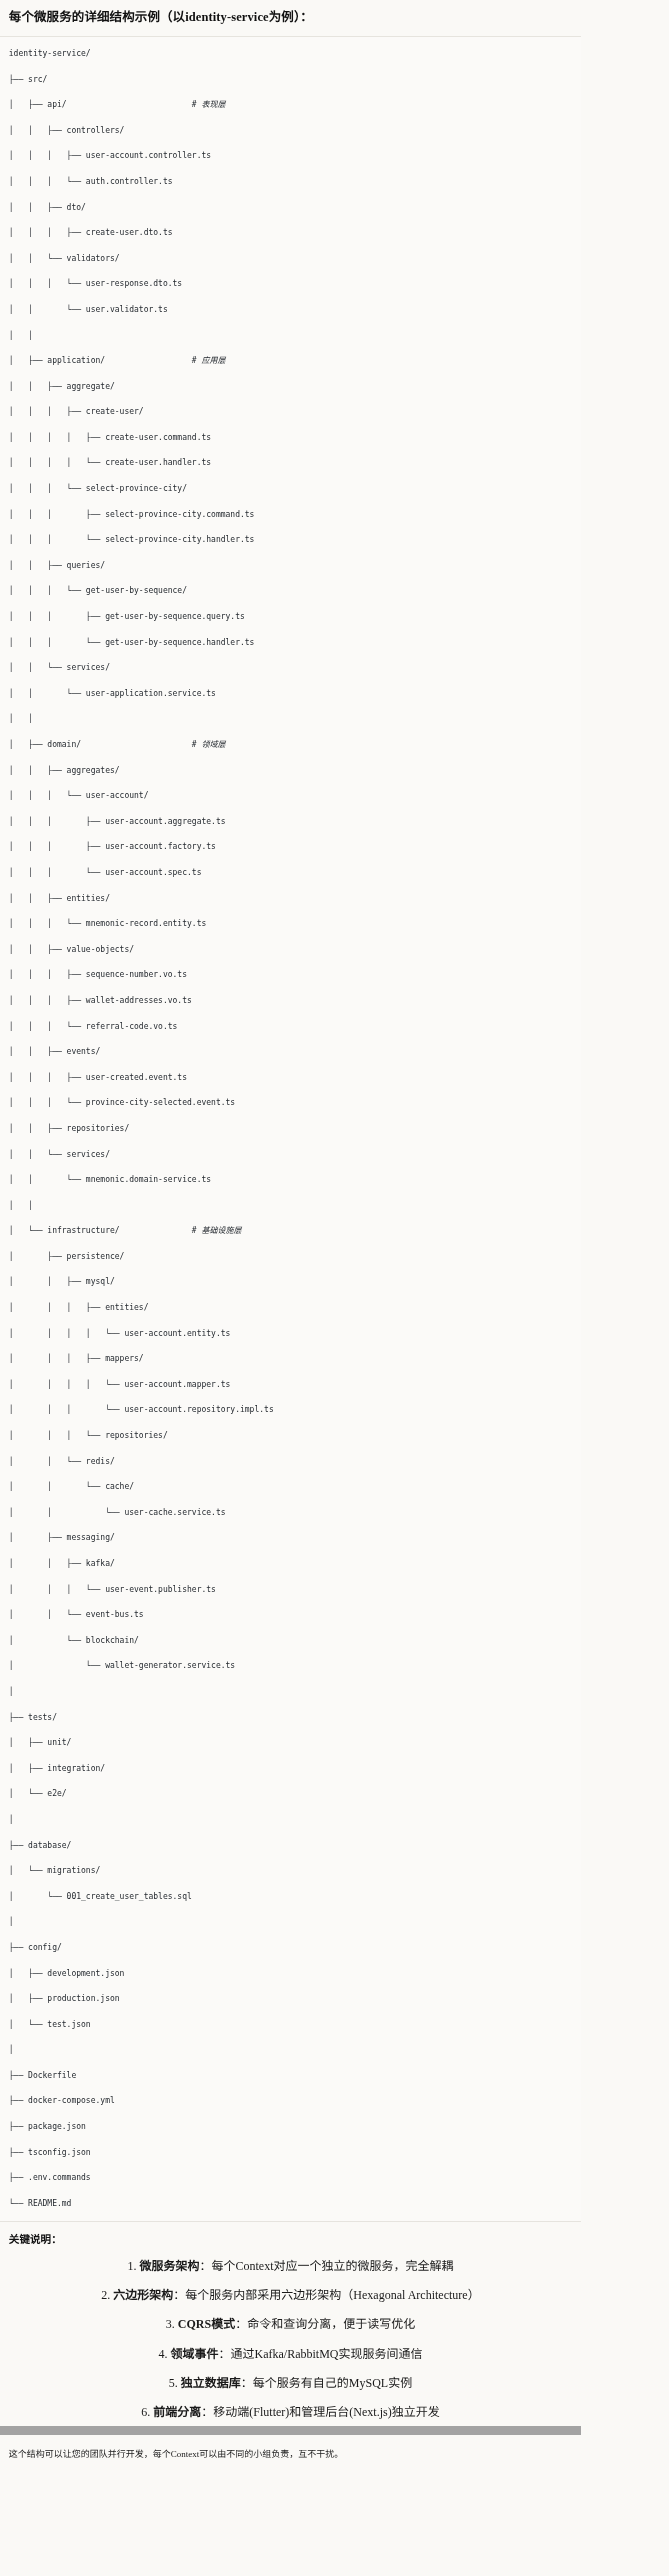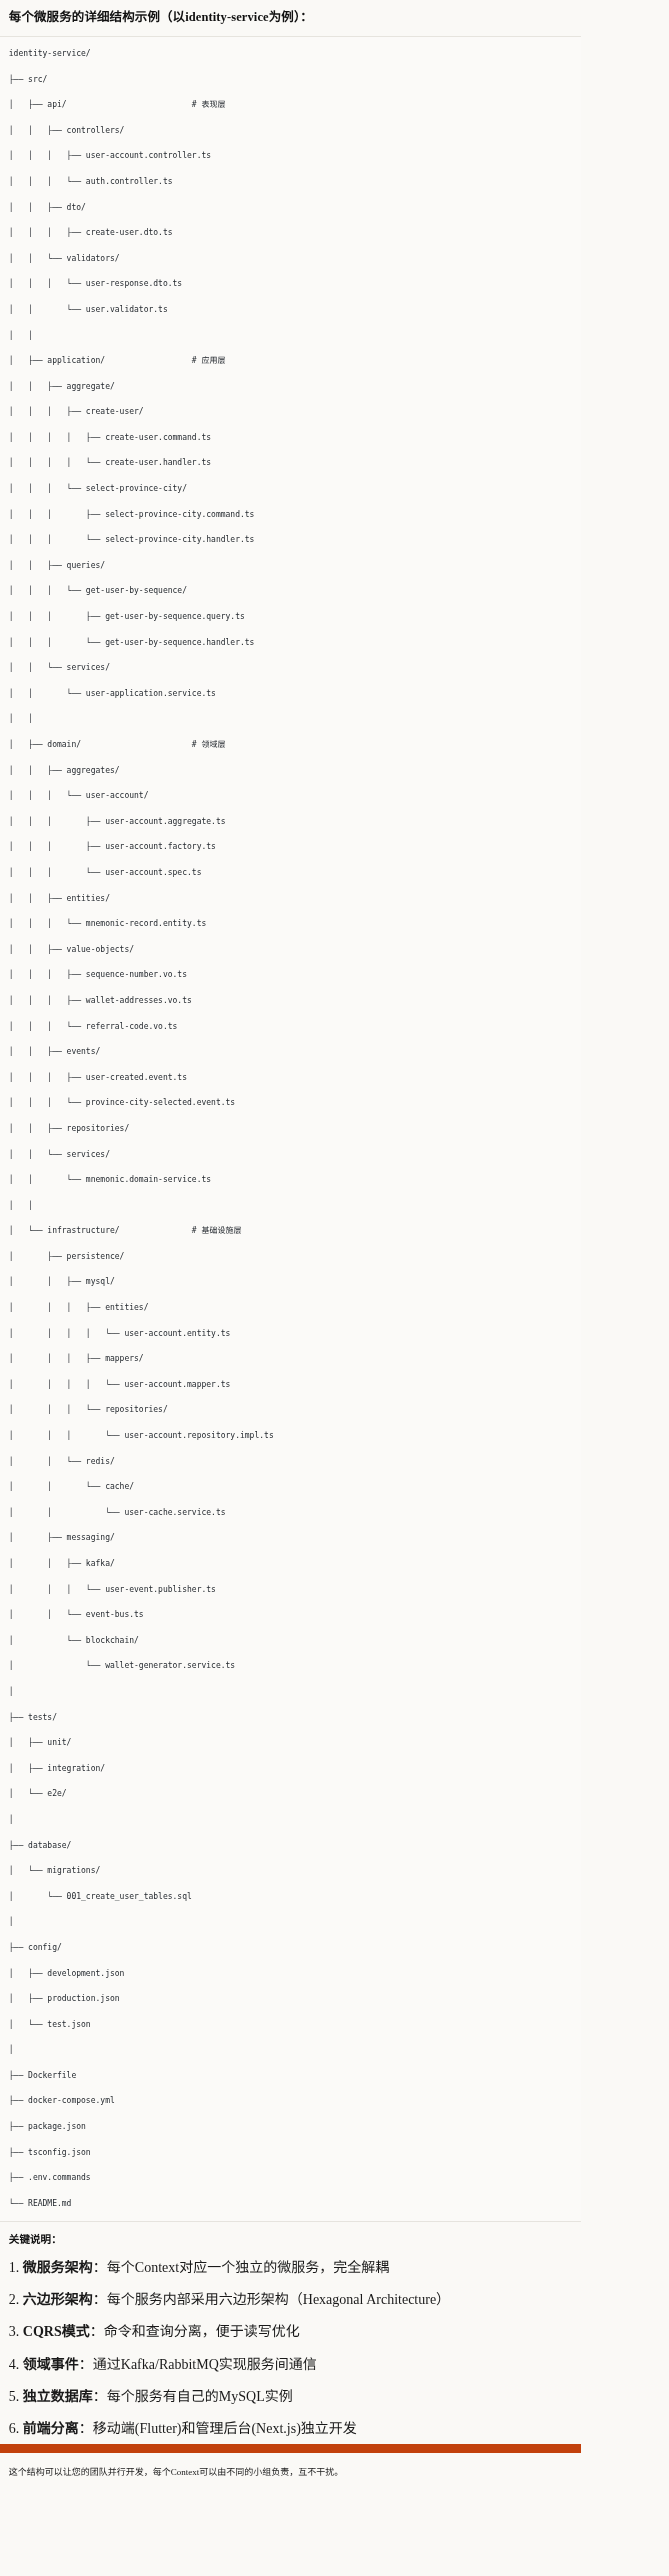--- a/index.html
+++ b/index.html
@@ -11,21 +11,21 @@
   body {
     width: 669px;
     font-family: "Liberation Sans", sans-serif;
     color: #1a1a1a;
     -webkit-font-smoothing: antialiased;
   }
 
   .page {
     width: 581px;
     box-sizing: border-box;
-    background: #c2410c;
+    background: #a3a3a3;
     padding: 0;
   }
 
   
   .doc-header {
     box-sizing: border-box;
     padding: 8.8px 8.8px 10px 8.8px;
     border-bottom: 0.6px solid #e6e4de;
     background: #faf9f6;
   }
@@ -54,20 +54,21 @@
     color: #24292f;
     letter-spacing: 0px;
   }
   .tree .row {
     display: block;
     white-space: pre;
     min-height: 12.8px;
   }
   .tree .comment {
     color: #24292f;
+    font-style: italic;
   }
 
   
   .notes {
     box-sizing: border-box;
     padding: 11.3px 8.8px 5px 8.8px;
     border-top: 0.6px solid #e6e4de;
     background: #faf9f6;
   }
   .notes-title {
@@ -78,24 +79,25 @@
     line-height: 1.3;
     color: #111111;
   }
   .notes-list {
     margin: 0;
     padding: 0;
     list-style: none;
   }
   .notes-list li {
     font-family: "Liberation Serif", serif;
-    font-size: 14px;
+    font-size: 12px;
     line-height: 1.5;
     margin: 0 0 11.3px 0;
     color: #1a1a1a;
+    text-align: center;
   }
   .notes-list li:last-child {
     margin-bottom: 0;
   }
   .note-num {
     font-family: "Liberation Serif", serif;
   }
   .note-term {
     font-weight: bold;
   }
@@ -172,22 +174,22 @@
 <span class="row">│   │   └── services/</span>
 <span class="row">│   │       └── mnemonic.domain-service.ts</span>
 <span class="row">│   │</span>
 <span class="row">│   └── infrastructure/               <span class="comment"># 基础设施层</span></span>
 <span class="row">│       ├── persistence/</span>
 <span class="row">│       │   ├── mysql/</span>
 <span class="row">│       │   │   ├── entities/</span>
 <span class="row">│       │   │   │   └── user-account.entity.ts</span>
 <span class="row">│       │   │   ├── mappers/</span>
 <span class="row">│       │   │   │   └── user-account.mapper.ts</span>
+<span class="row">│       │   │       └── user-account.repository.impl.ts</span>
 <span class="row">│       │   │   └── repositories/</span>
-<span class="row">│       │   │       └── user-account.repository.impl.ts</span>
 <span class="row">│       │   └── redis/</span>
 <span class="row">│       │       └── cache/</span>
 <span class="row">│       │           └── user-cache.service.ts</span>
 <span class="row">│       ├── messaging/</span>
 <span class="row">│       │   ├── kafka/</span>
 <span class="row">│       │   │   └── user-event.publisher.ts</span>
 <span class="row">│       │   └── event-bus.ts</span>
 <span class="row">│           └── blockchain/</span>
 <span class="row">│               └── wallet-generator.service.ts</span>
 <span class="row">│</span>

